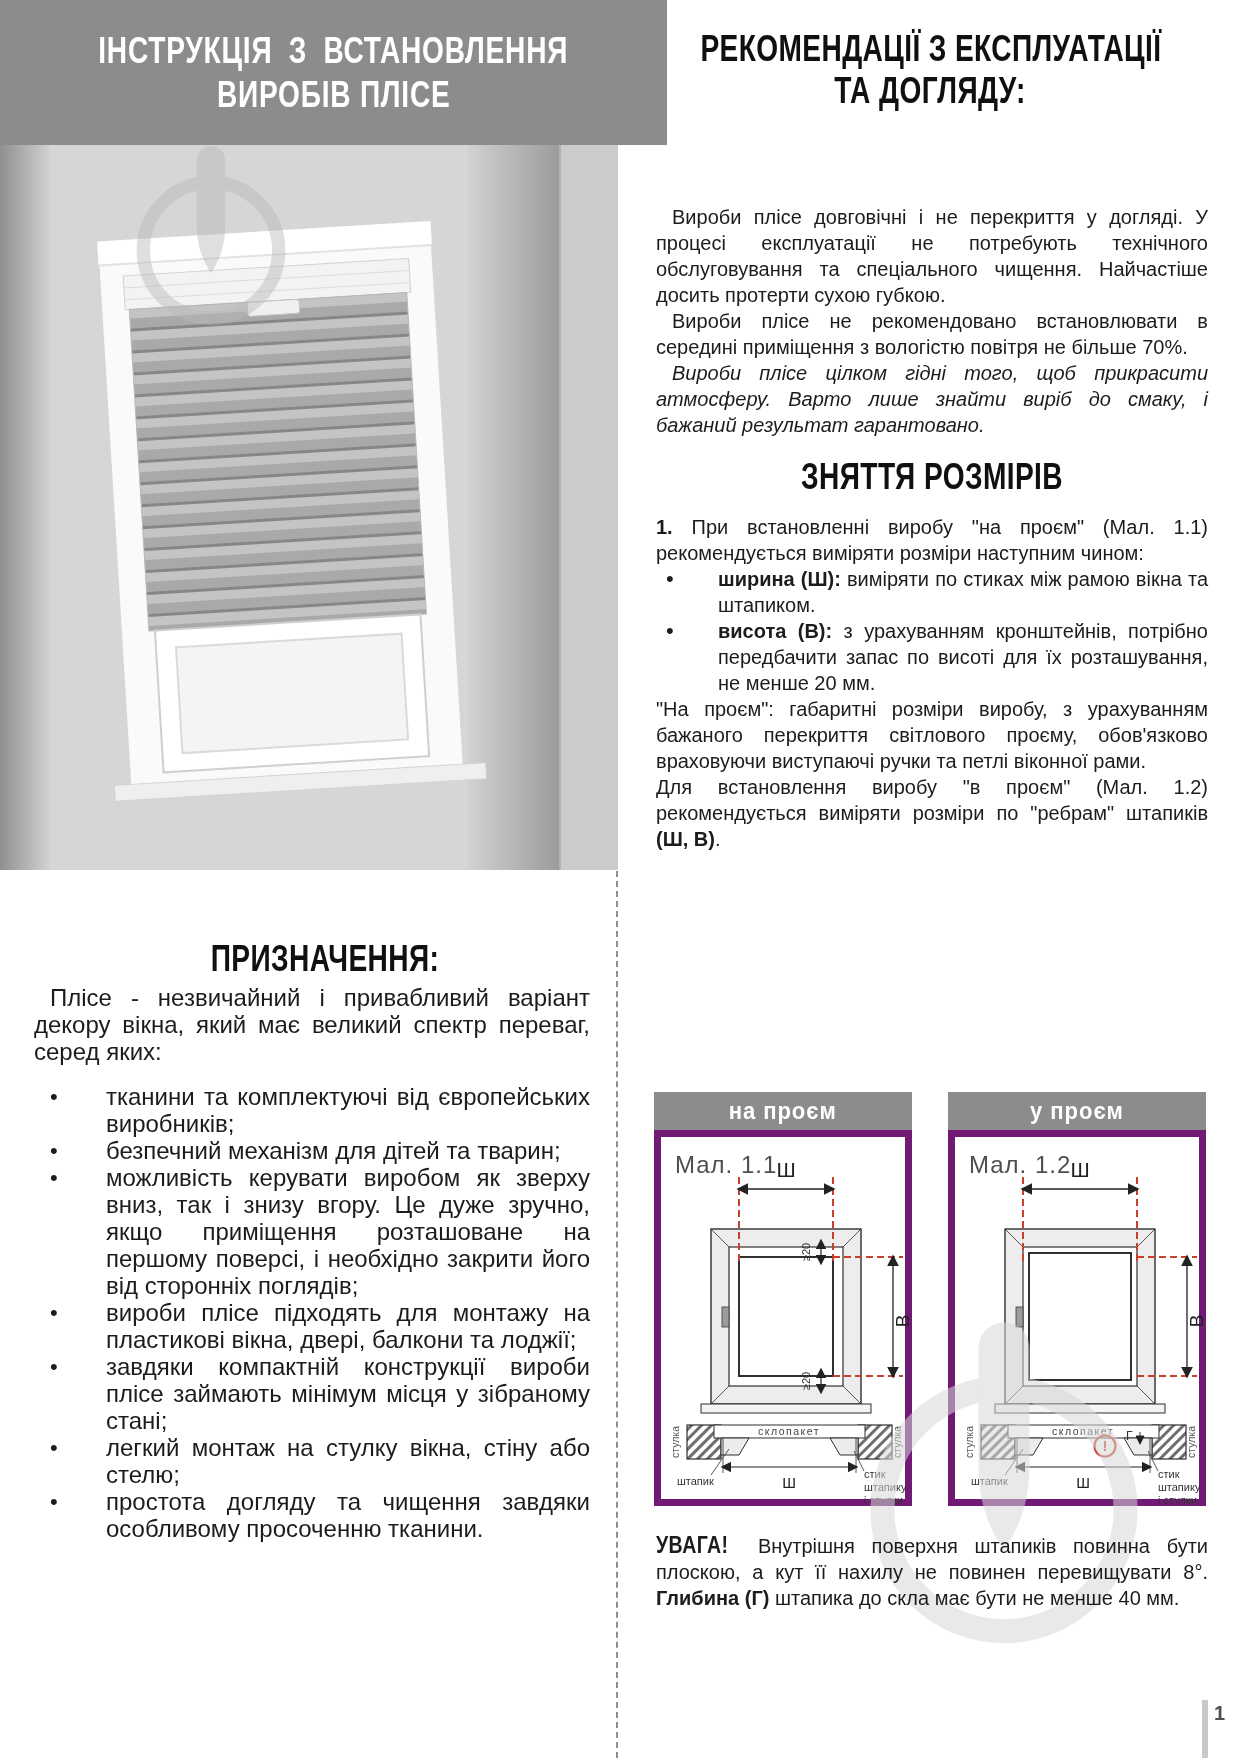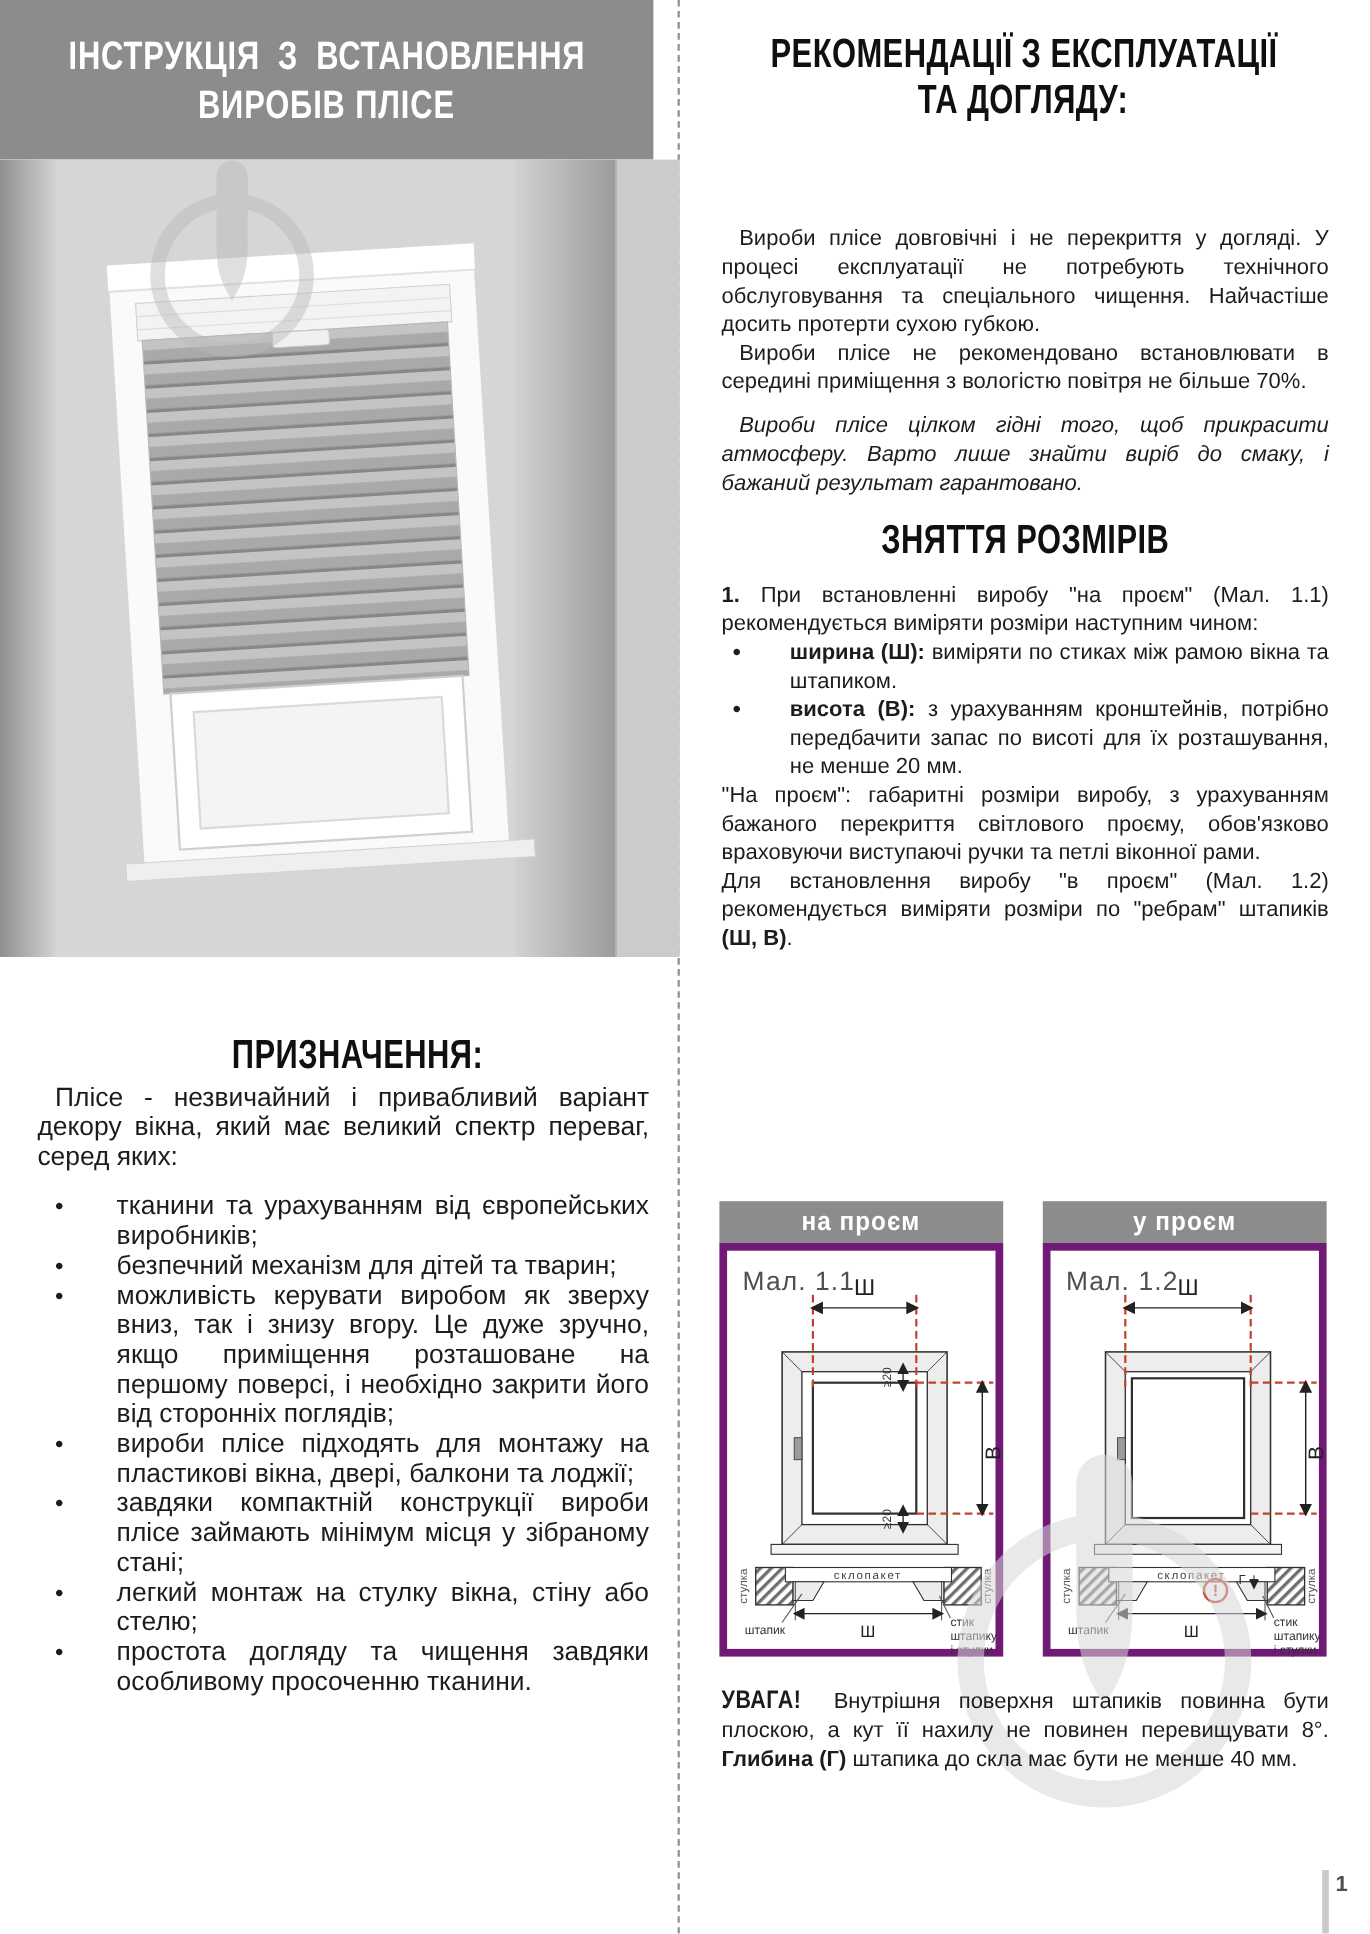--- a/index.html
+++ b/index.html
@@ -1,21 +1,21 @@
 <!DOCTYPE html>
 <html><head>
 <meta charset="utf-8">
 <style>
   html,body{margin:0;padding:0;background:#ffffff;}
   .page{position:relative;width:1245px;height:1758px;background:#ffffff;overflow:hidden;
         font-family:"Liberation Sans",sans-serif;color:#1c1c1c;}
   
   .divider{position:absolute;left:616px;top:0;height:1758px;width:0;border-left:2px dashed #8f8f8f;z-index:0;}
   
-  .lheader{position:absolute;left:0;top:0;width:594px;height:145px;background:#8c8c8c;z-index:1;
+  .lheader{position:absolute;left:0;top:0;width:667px;height:145px;background:#8c8c8c;z-index:1;
            display:flex;flex-direction:column;justify-content:center;align-items:center;}
   .lheader .tl{display:block;color:#ffffff;font-weight:700;font-size:36px;line-height:44px;
                transform:scaleX(0.78);transform-origin:50% 50%;white-space:nowrap;letter-spacing:1px;}
   .lheader .tl1{word-spacing:10px;}
   
   .cond-h{font-weight:700;color:#101010;font-size:37px;line-height:42px;letter-spacing:0.5px;
           transform:scaleX(0.76);transform-origin:50% 50%;white-space:nowrap;display:block;text-align:center;}
   
   .photo{position:absolute;left:0;top:145px;width:618px;height:725px;z-index:1;}
   
@@ -29,21 +29,21 @@
   .ltext p{margin:0 0 18px 0;text-indent:16px;}
   ul.blt{list-style:none;margin:0;padding:0;}
   ul.blt li{position:relative;padding-left:72px;margin:0;text-align:justify;}
   ul.blt li::before{content:"\2022";position:absolute;left:16px;top:0;font-size:22px;}
   
   .rtitle{position:absolute;left:628px;top:28px;width:604px;z-index:3;}
   .rtext{position:absolute;left:656px;top:204px;width:552px;z-index:3;
          font-size:20px;line-height:26px;text-align:justify;}
   .rtext p{margin:0;}
   .rtext p.ind{text-indent:16px;}
-  .rtext .ital{font-style:italic;margin-top:14px;}
+  .rtext .ital{font-style:italic;}
   .rtext .sec-h{margin:18px 0 16px 0;}
   ul.blt2{list-style:none;margin:0;padding:0;}
   ul.blt2 li{position:relative;padding-left:62px;text-align:justify;}
   ul.blt2 li::before{content:"\2022";position:absolute;left:10px;top:0;font-size:22px;}
   .b{font-weight:700;}
   
   .dgrams{position:absolute;left:654px;top:1092px;width:552px;display:flex;justify-content:space-between;z-index:1;}
   .panel{width:258px;}
   .dhead{height:38px;background:#8c8c8c;display:flex;align-items:center;justify-content:center;
          color:#ffffff;font-weight:700;font-size:24px;letter-spacing:1px;transform-origin:50% 50%;}
@@ -117,21 +117,21 @@
     </svg>
   </div>
 
   <div class="purpose-title">
     <span class="cond-h">ПРИЗНАЧЕННЯ:</span>
   </div>
 
   <div class="ltext">
     <p>Плісе - незвичайний і привабливий варіант декору вікна, який має великий спектр переваг, серед яких:</p>
     <ul class="blt">
-      <li><span>тканини та урахуванням від європейських виробників;</span></li>
+      <li><span>тканини та комплектуючі від європейських виробників;</span></li>
       <li><span>безпечний механізм для дітей та тварин;</span></li>
       <li><span>можливість керувати виробом як зверху вниз, так і знизу вгору. Це дуже зручно, якщо приміщення розташоване на першому поверсі, і необхідно закрити його від сторонніх поглядів;</span></li>
       <li><span>вироби плісе підходять для монтажу на пластикові вікна, двері, балкони та лоджії;</span></li>
       <li><span>завдяки компактній конструкції вироби плісе займають мінімум місця у зібраному стані;</span></li>
       <li><span>легкий монтаж на стулку вікна, стіну або стелю;</span></li>
       <li><span>простота догляду та чищення завдяки особливому просоченню тканини.</span></li>
     </ul>
   </div>
 
   <div class="rtitle">

